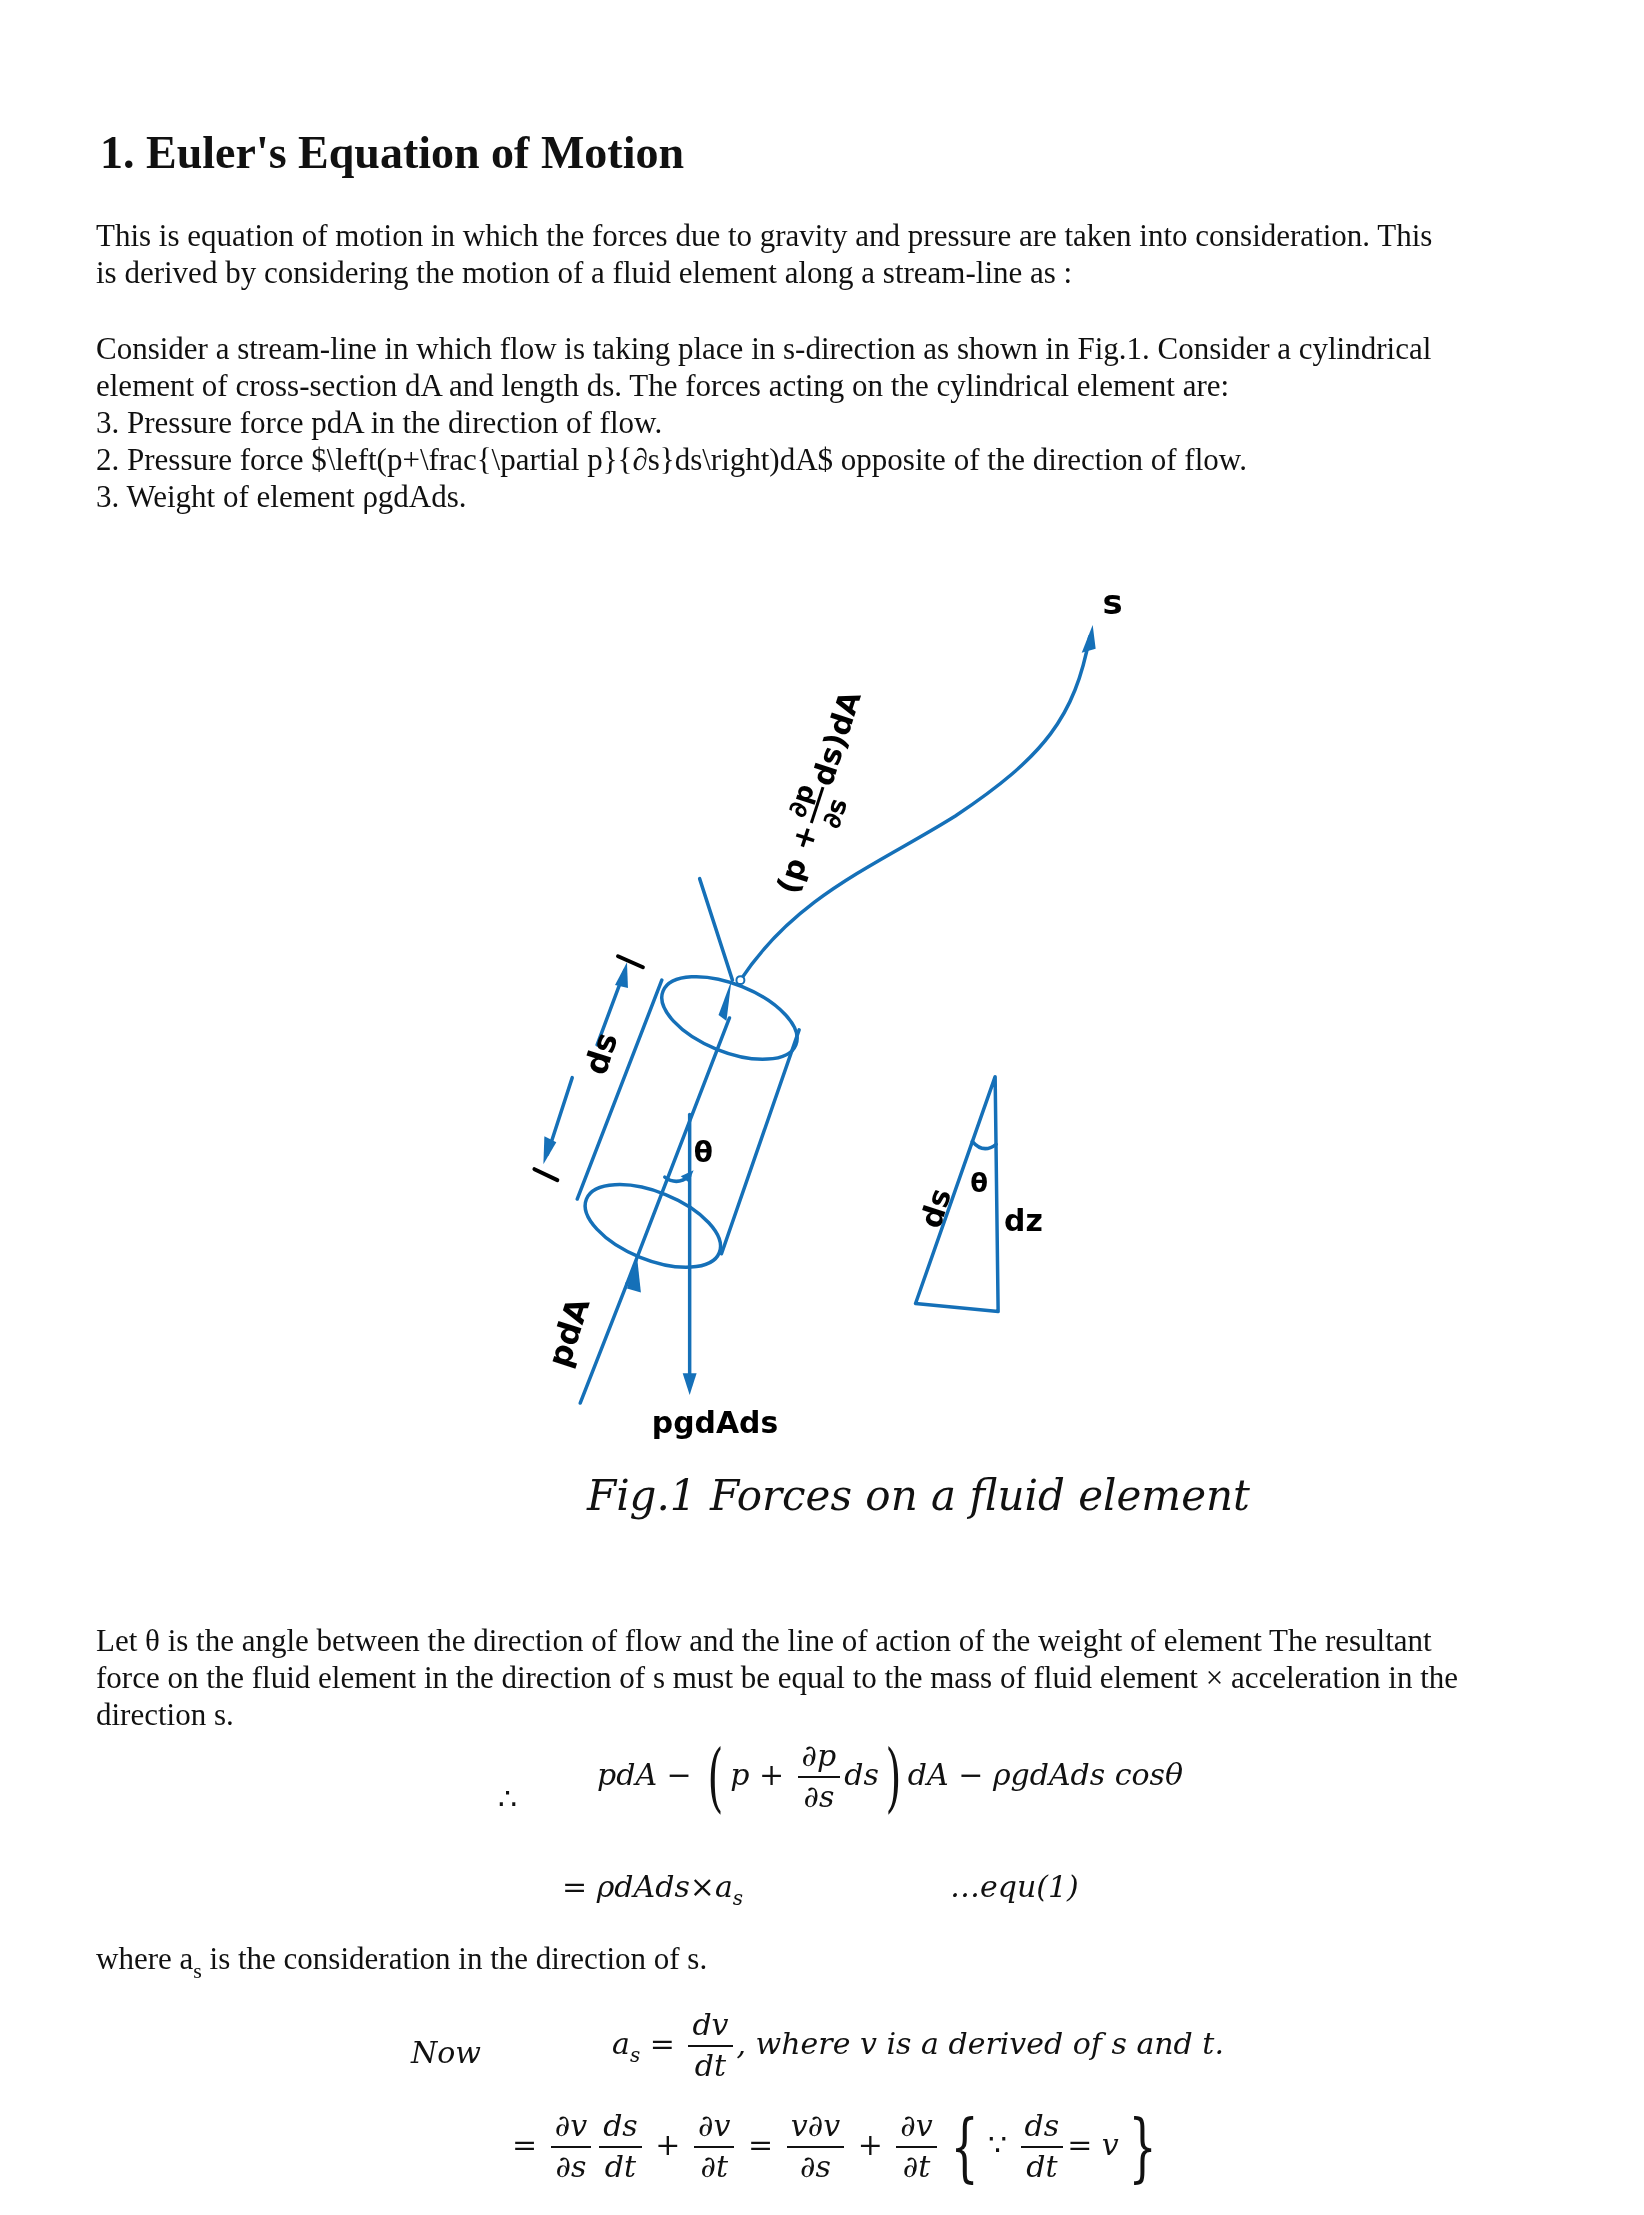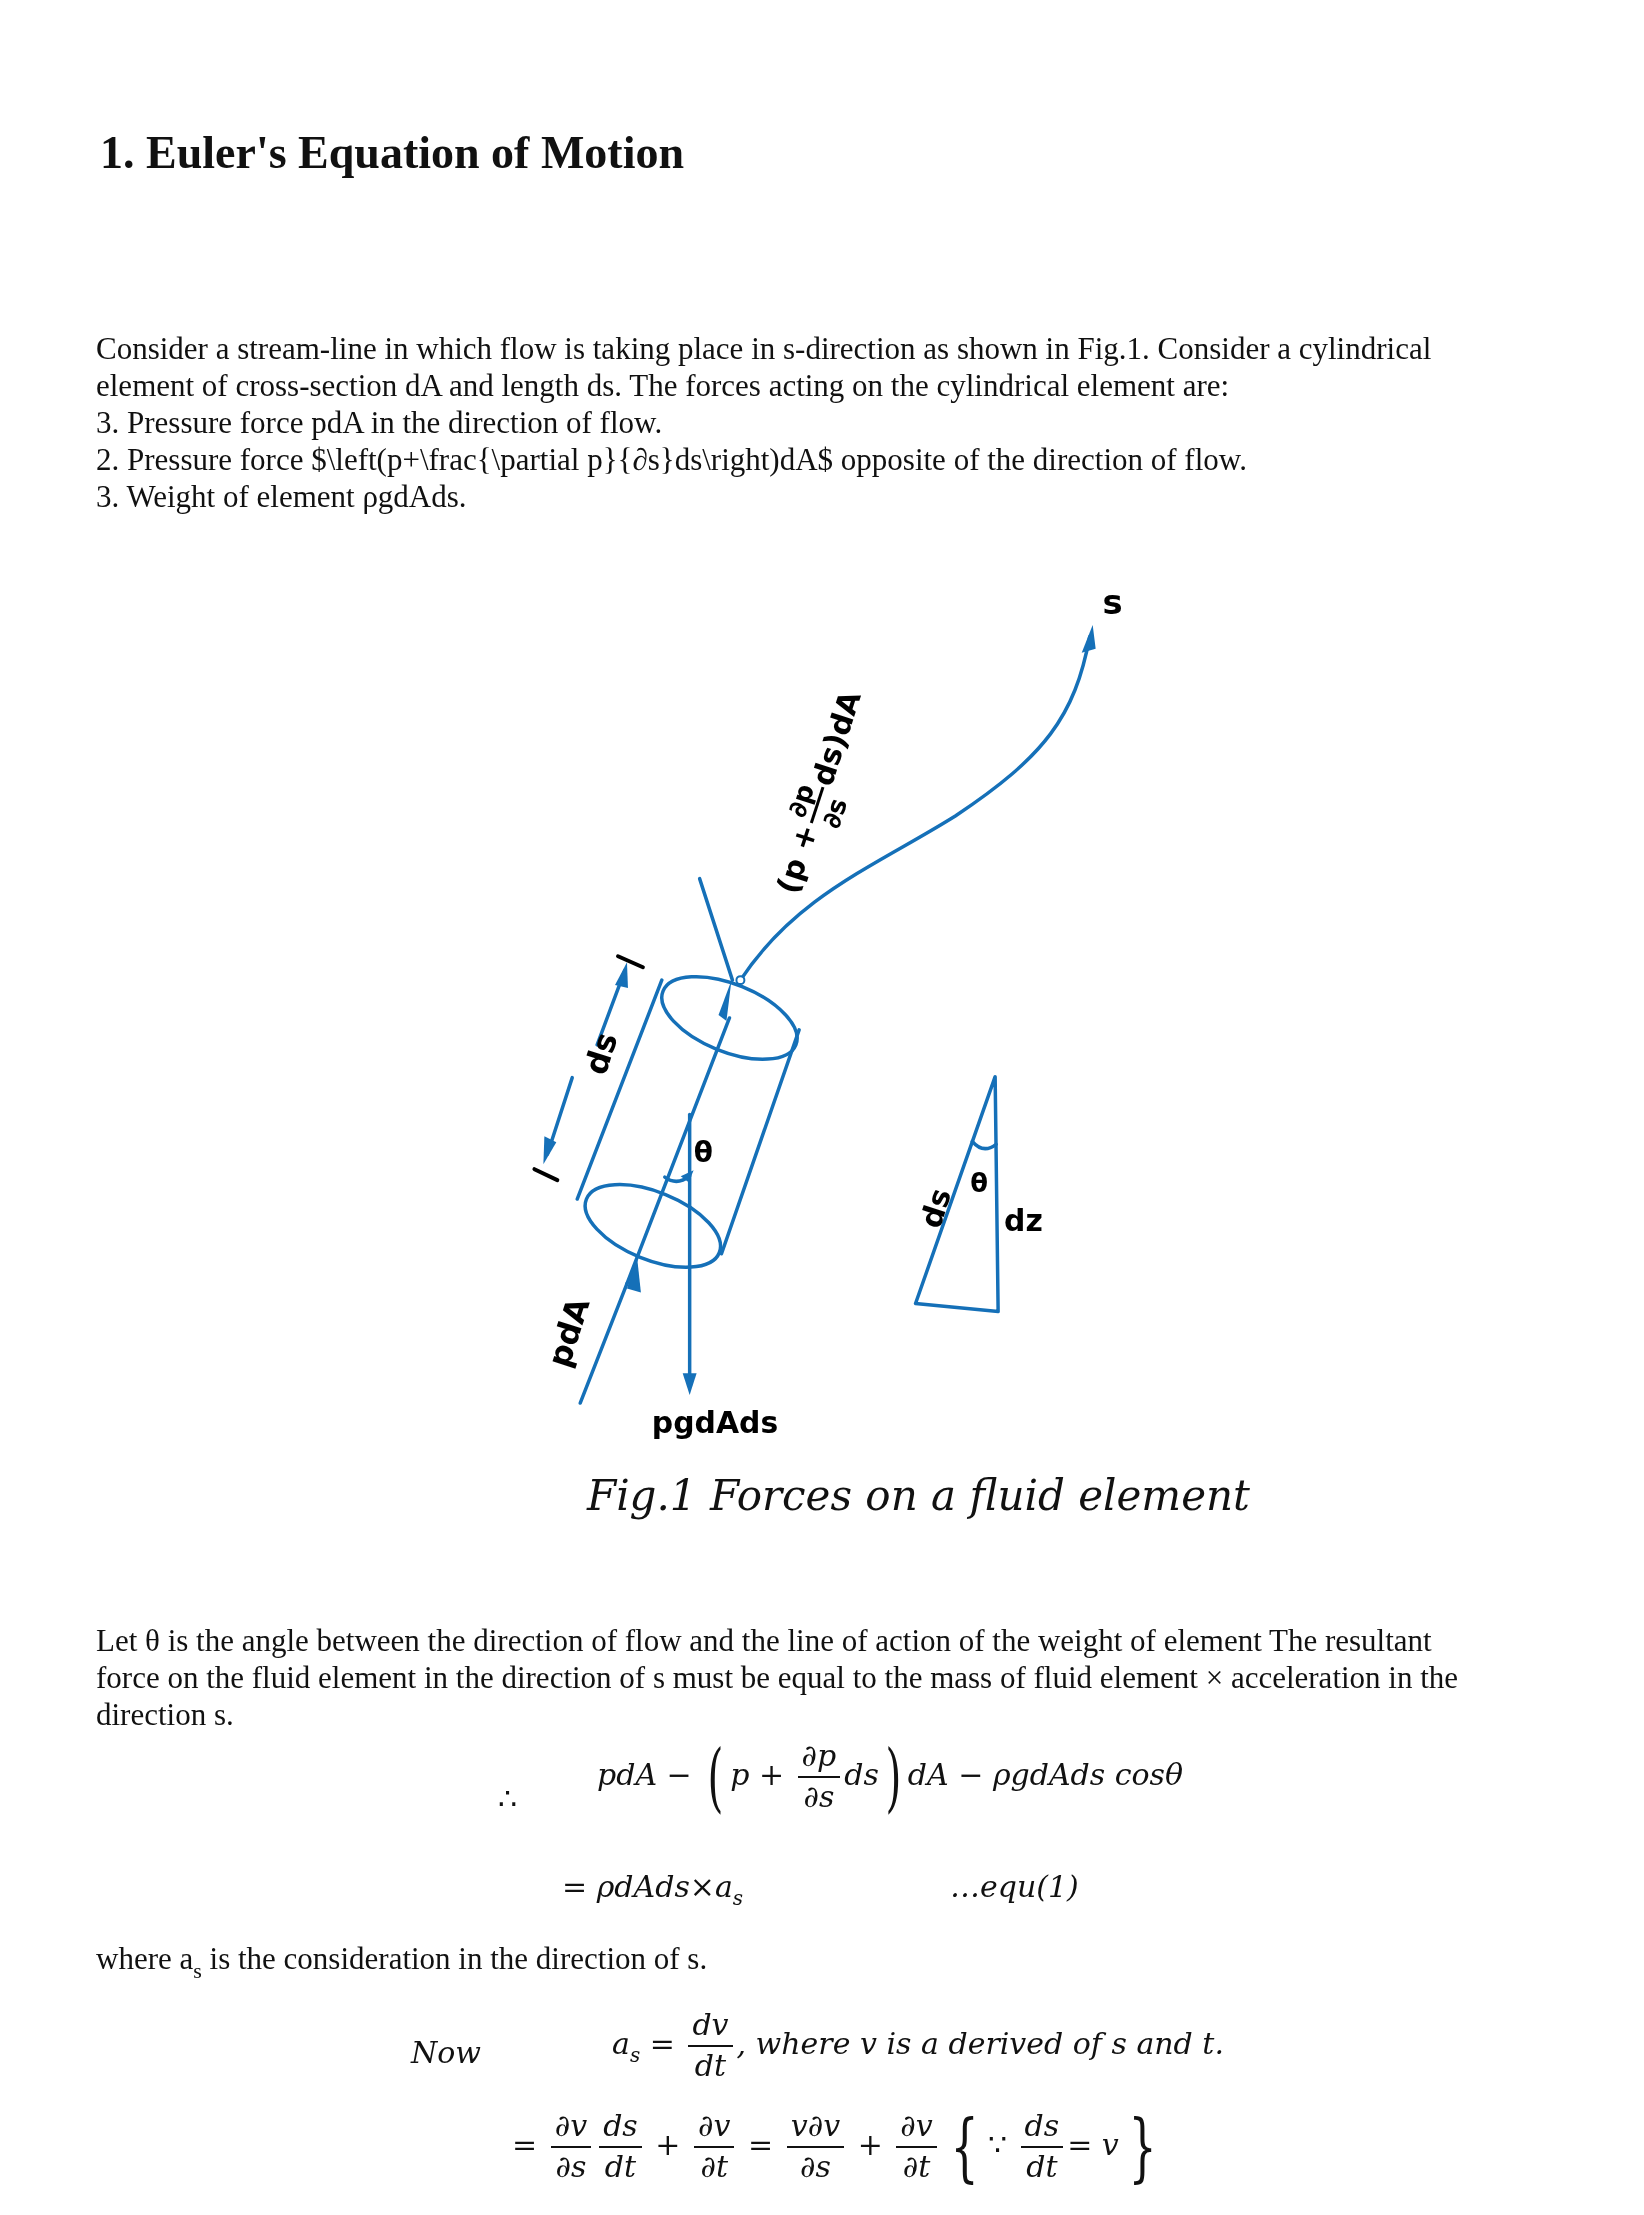--- a/index.html
+++ b/index.html
@@ -28,20 +28,24 @@
   .bigbrace { font-size: 74px; font-style: normal; font-weight: 200; vertical-align: middle; line-height: 1; display: inline-block; transform: scaleX(0.6); }
   .ssub { font-size: 20px; vertical-align: -8px; }
 </style>
 </head>
 <body>
 
 <div class="page">
 
   <h1 class="title serif">1. Euler's Equation of Motion</h1>
 
+  <p class="para p1 serif">
+    <span class="line">This is equation of motion in which the forces due to gravity and pressure are taken into consideration. This</span>
+    <span class="line">is derived by considering the motion of a fluid element along a stream-line as :</span>
+  </p>
 
   <p class="para p2 serif">
     <span class="line">Consider a stream-line in which flow is taking place in s-direction as shown in Fig.1. Consider a cylindrical</span>
     <span class="line">element of cross-section dA and length ds. The forces acting on the cylindrical element are:</span>
     <span class="line">3. Pressure force pdA in the direction of flow.</span>
     <span class="line">2. Pressure force $\left(p+\frac{\partial p}{∂s}ds\right)dA$ opposite of the direction of flow.</span>
     <span class="line">3. Weight of element ρgdAds.</span>
   </p>
 
   <svg class="fig" viewBox="0 0 1653 2227" xmlns="http://www.w3.org/2000/svg">

